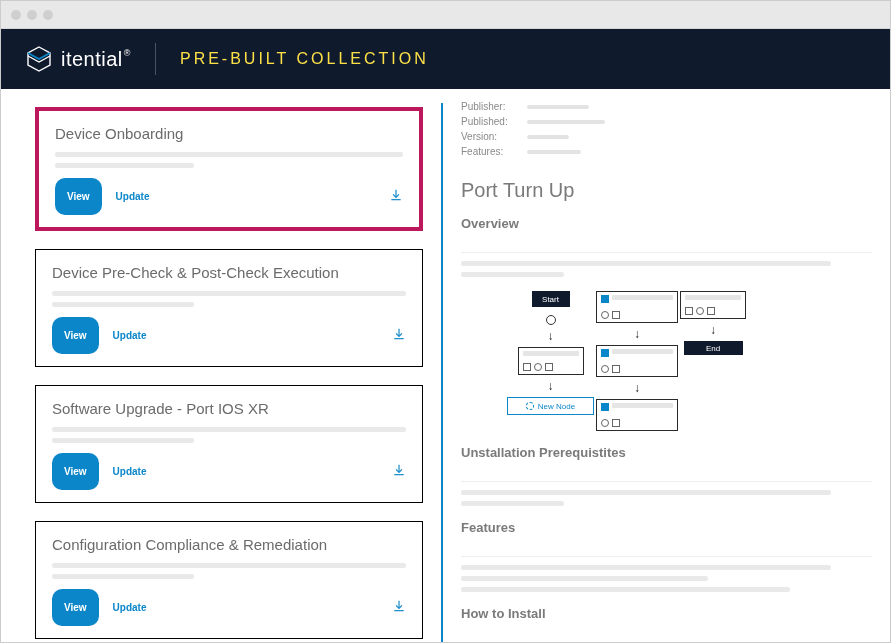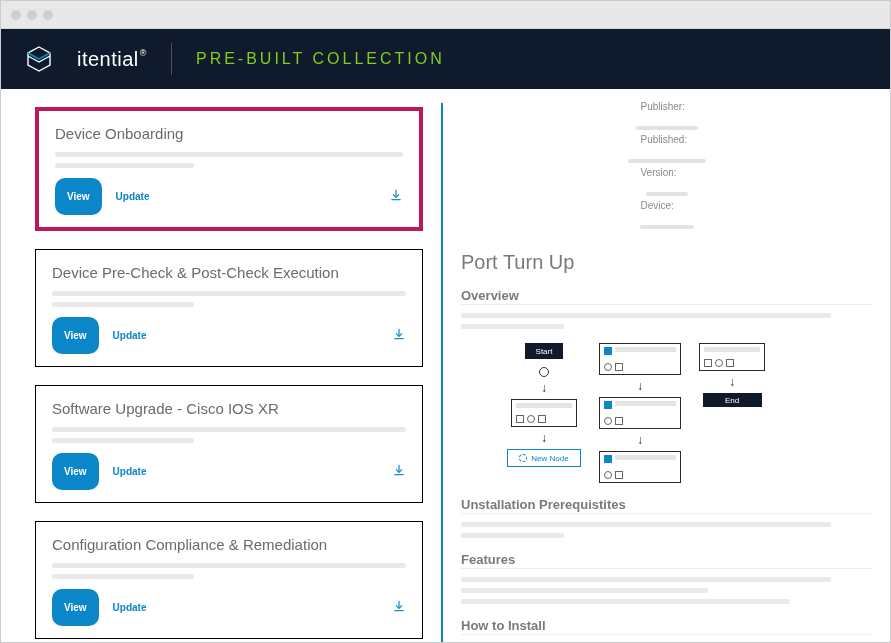--- a/index.html
+++ b/index.html
@@ -30,42 +30,42 @@
       background: #0f1a2d;
       height: 60px;
       display: flex;
       align-items: center;
       padding: 0 24px;
       gap: 24px;
     }
     .logo {
       display: flex;
       align-items: center;
-      gap: 24px;
+      gap: 8px;
     }
     .logo-icon svg { display: block; }
     .logo-text {
       color: #fff;
       font-size: 20px;
       font-weight: 400;
       letter-spacing: 0.5px;
     }
     .logo-reg {
       color: #fff;
       font-size: 9px;
       vertical-align: top;
       margin-left: 1px;
     }
     .vsep {
       width: 1px;
       height: 32px;
       background: rgba(255,255,255,0.25);
     }
     .page-title {
-      color: #84cc16;
+      color: #fde047;
       font-size: 16px;
       letter-spacing: 3px;
       font-weight: 300;
     }
     .content {
       display: flex;
       height: calc(643px - 28px - 60px);
     }
     .list-pane {
       width: 440px;
@@ -136,21 +136,20 @@
       padding: 12px 18px 18px 18px;
       overflow-y: auto;
       color: #8a8a8a;
     }
     .meta-row {
       display: flex;
       align-items: center;
       gap: 14px;
       font-size: 10px;
       margin-bottom: 4px;
-      flex-direction: column;
     }
     .meta-label { width: 52px; color:#8a8a8a;}
     .meta-ph {
       height: 4px;
       background: #e3e3e3;
       border-radius: 2px;
     }
     .detail-title {
       font-size: 20px;
       color: #7a7a7a;
@@ -158,25 +157,25 @@
       margin-top: 22px;
       margin-bottom: 10px;
     }
     .section-h {
       font-size: 13px;
       color: #7a7a7a;
       font-weight: 600;
       margin-top: 14px;
       margin-bottom: 8px;
       border-bottom: 1px solid #eee;
-      padding-bottom: 1px;
+      padding-bottom: 21px;
     }
     .diagram {
       display: flex;
-      gap: 18px;
+      gap: 2px;
       align-items: flex-start;
       margin: 14px 0;
       padding-left: 46px;
     }
     .dcol {
       display: flex;
       flex-direction: column;
       align-items: center;
       gap: 8px;
     }
@@ -194,21 +193,21 @@
     .dbox .row2 { display:flex; gap:3px; margin-top:auto;}
     .dbox .ric { width:8px;height:8px;border:1px solid #666;}
     .dbox .ric.circ{border-radius:50%;}
     .dbox .leftic { width:8px;height:8px;background:#0b86c9;position:relative;top:0;}
     .dbox.small { width:66px; height:28px;}
     .startbox {
       background:#0f1a2d;color:#fff;font-size:8px;width:38px;height:16px;display:flex;align-items:center;justify-content:center;border:1px solid #0f1a2d;
     }
     .circle-start {width:10px;height:10px;border:1px solid #333;border-radius:50%;}
     .newnode {
-      border:1px solid #0b86c9;color:#0b86c9;font-size:8px;width:74px;height:18px;display:flex;align-items:center;justify-content:center;gap:4px;
+      border:1px solid #0b86c9;color:#0b86c9;font-size:8px;width:87px;height:18px;display:flex;align-items:center;justify-content:center;gap:4px;
     }
     .arrow-v { font-size:12px;color:#222;line-height:0.5;}
     .endbox { background:#0f1a2d;color:#fff;font-size:8px;width:59px;height:14px;display:flex;align-items:center;justify-content:center;}
 
     ::-webkit-scrollbar{width:0;height:0;}
   </style>
 </head>
 <body>
 
 <div class="window-chrome">
@@ -260,21 +259,21 @@
           <button class="view-btn">View</button>
           <span class="update-link">Update</span>
           <span class="dl-icon"><svg width="14" height="14" viewBox="0 0 24 24" fill="none" stroke="#0b86c9" stroke-width="2">
               <path d="M12 3v12"></path>
               <path d="M7 11l5 5 5-5"></path>
               <path d="M4 20h16"></path>
             </svg></span>
         </div>
       </div>
       <div class="card">
-        <div class="card-title">Software Upgrade - Cisco IOS XR</div>
+        <div class="card-title">Software Upgrade - Port IOS XR</div>
         <div class="ph-line w100"></div>
         <div class="ph-line w40"></div>
         <div class="card-footer">
           <button class="view-btn">View</button>
           <span class="update-link">Update</span>
           <span class="dl-icon"><svg width="14" height="14" viewBox="0 0 24 24" fill="none" stroke="#0b86c9" stroke-width="2">
               <path d="M12 3v12"></path>
               <path d="M7 11l5 5 5-5"></path>
               <path d="M4 20h16"></path>
             </svg></span>
@@ -312,21 +311,21 @@
         </div>
       <div class="meta-row">
           <span class="meta-label">Published:</span>
           <span class="meta-ph" style="width:78px"></span>
         </div>
       <div class="meta-row">
           <span class="meta-label">Version:</span>
           <span class="meta-ph" style="width:42px"></span>
         </div>
       <div class="meta-row">
-          <span class="meta-label">Device:</span>
+          <span class="meta-label">Features:</span>
           <span class="meta-ph" style="width:54px"></span>
         </div>
     </div>
 
     <div class="detail-title">Port Turn Up</div>
 
     <div class="section-h">Overview</div>
     <div class="ph-line w90"></div>
     <div class="ph-line w25"></div>
 

